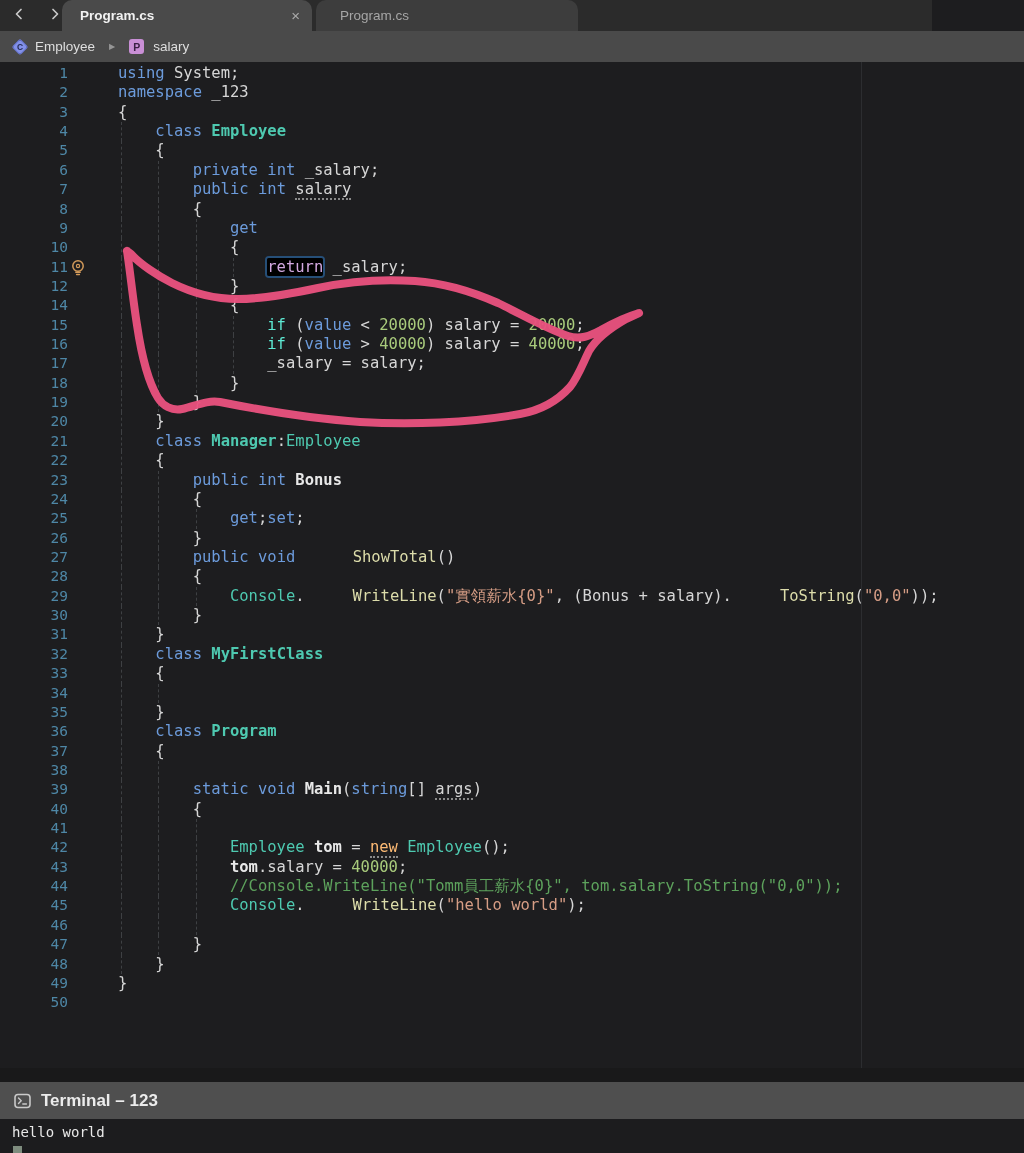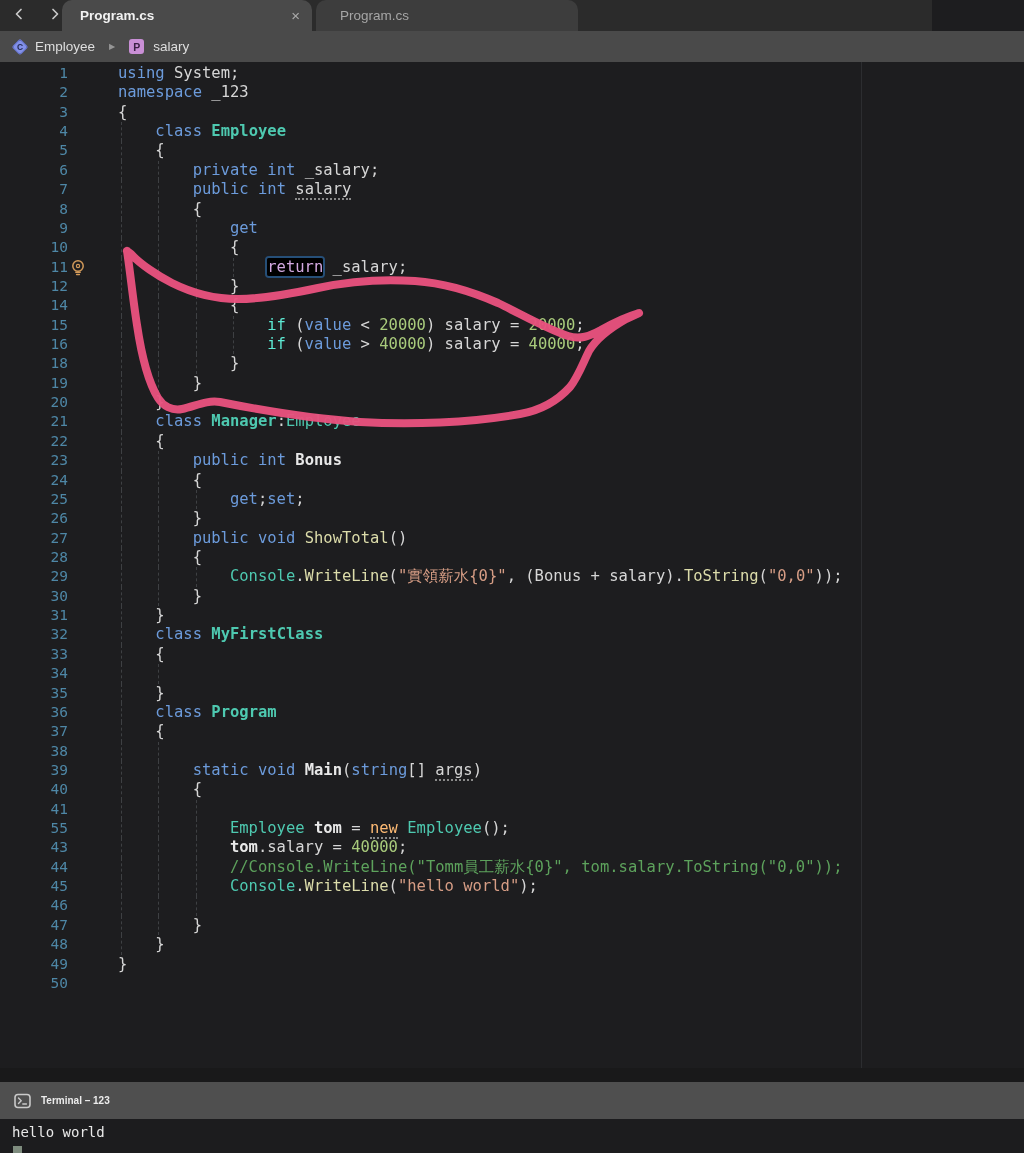--- a/index.html
+++ b/index.html
@@ -38,32 +38,32 @@
   .gd::before{content:'';position:absolute;left:3px;top:0;bottom:0;border-left:1px dashed #3e4043;}
   .tk-pl{color:#d6d6d6;}
   .tk-kw{color:#6c9bdb;}
   .tk-ctl{color:#5eead4;}
   .tk-ctlsel{color:#d2a8e0;background:#000000;box-shadow:0 0 0 2px #264f78;border-radius:2px;}
   .tk-cls{color:#4ec9b0;}
   .tk-clsb{color:#4ec9b0;font-weight:bold;}
   .tk-num{color:#a9cb7c;}
   .tk-str{color:#d69d85;}
   .tk-cmt{color:#5da25c;}
-  .tk-mth{color:#dcdcaa;}
+  .tk-mth{color:#dcdcaa;margin-left:48px;}
   .tk-bld{color:#e8e8e8;font-weight:bold;}
   .tk-wvy{color:#d6d6d6;border-bottom:2px dotted #8a8a8a;}
   .tk-kwy{color:#fdba74;border-bottom:2px dotted #8a8a8a;}
   .bulb{position:absolute;left:70px;top:259px;z-index:4;}
   
   .annot{position:absolute;left:0;top:0;width:1024px;height:1153px;pointer-events:none;z-index:5;}
   .annot path{fill:none;stroke:#e8517e;stroke-width:8;stroke-linecap:round;stroke-linejoin:round;opacity:0.96;}
   
   .termbar{position:absolute;left:0;top:1082px;width:1024px;height:37px;background:#4f4f4f;display:flex;align-items:center;z-index:3;}
   .termbar .ticon{margin-left:14px;display:flex;align-items:center;}
-  .term-title{color:#ececec;font-size:10px;font-weight:bold;margin-left:10px;}
+  .term-title{color:#ececec;font-size:17px;font-weight:bold;margin-left:10px;}
   .termbody{position:absolute;left:0;top:1119px;width:1024px;height:46px;background:#1c1c1e;}
   .term-out{position:absolute;left:12px;top:5px;color:#e8e8e8;font-family:"DejaVu Sans Mono",monospace;font-size:14px;}
   .term-cursor{position:absolute;left:13px;top:27px;width:9px;height:12px;background:#7e8c7e;}
 </style>
 </head>
 <body>
 
 <div class="tabbar">
   <div class="navbtns">
     <div class="navbtn">
@@ -116,20 +116,21 @@
       <div class="cl"><span class="ln">6</span><span class="ct"><span class="gd"></span><span class="gd"></span><span class="tk-kw">private</span><span class="tk-pl"> </span><span class="tk-kw">int</span><span class="tk-pl"> _salary;</span></span></div>
       <div class="cl"><span class="ln">7</span><span class="ct"><span class="gd"></span><span class="gd"></span><span class="tk-kw">public</span><span class="tk-pl"> </span><span class="tk-kw">int</span><span class="tk-pl"> </span><span class="tk-wvy">salary</span></span></div>
       <div class="cl"><span class="ln">8</span><span class="ct"><span class="gd"></span><span class="gd"></span><span class="tk-pl">{</span></span></div>
       <div class="cl"><span class="ln">9</span><span class="ct"><span class="gd"></span><span class="gd"></span><span class="gd"></span><span class="tk-kw">get</span></span></div>
       <div class="cl"><span class="ln">10</span><span class="ct"><span class="gd"></span><span class="gd"></span><span class="gd"></span><span class="tk-pl">{</span></span></div>
       <div class="cl"><span class="ln">11</span><span class="ct"><span class="gd"></span><span class="gd"></span><span class="gd"></span><span class="gd"></span><span class="tk-ctlsel">return</span><span class="tk-pl"> _salary;</span></span></div>
       <div class="cl"><span class="ln">12</span><span class="ct"><span class="gd"></span><span class="gd"></span><span class="gd"></span><span class="tk-pl">}</span></span></div>
       <div class="cl"><span class="ln">14</span><span class="ct"><span class="gd"></span><span class="gd"></span><span class="gd"></span><span class="tk-pl">{</span></span></div>
       <div class="cl"><span class="ln">15</span><span class="ct"><span class="gd"></span><span class="gd"></span><span class="gd"></span><span class="gd"></span><span class="tk-ctl">if</span><span class="tk-pl"> (</span><span class="tk-kw">value</span><span class="tk-pl"> &lt; </span><span class="tk-num">20000</span><span class="tk-pl">) salary = </span><span class="tk-num">20000</span><span class="tk-pl">;</span></span></div>
       <div class="cl"><span class="ln">16</span><span class="ct"><span class="gd"></span><span class="gd"></span><span class="gd"></span><span class="gd"></span><span class="tk-ctl">if</span><span class="tk-pl"> (</span><span class="tk-kw">value</span><span class="tk-pl"> &gt; </span><span class="tk-num">40000</span><span class="tk-pl">) salary = </span><span class="tk-num">40000</span><span class="tk-pl">;</span></span></div>
+      <div class="cl"><span class="ln">17</span><span class="ct"><span class="gd"></span><span class="gd"></span><span class="gd"></span><span class="gd"></span><span class="tk-pl">_salary = salary;</span></span></div>
       <div class="cl"><span class="ln">18</span><span class="ct"><span class="gd"></span><span class="gd"></span><span class="gd"></span><span class="tk-pl">}</span></span></div>
       <div class="cl"><span class="ln">19</span><span class="ct"><span class="gd"></span><span class="gd"></span><span class="tk-pl">}</span></span></div>
       <div class="cl"><span class="ln">20</span><span class="ct"><span class="gd"></span><span class="tk-pl">}</span></span></div>
       <div class="cl"><span class="ln">21</span><span class="ct"><span class="gd"></span><span class="tk-kw">class</span><span class="tk-pl"> </span><span class="tk-clsb">Manager</span><span class="tk-pl">:</span><span class="tk-cls">Employee</span></span></div>
       <div class="cl"><span class="ln">22</span><span class="ct"><span class="gd"></span><span class="tk-pl">{</span></span></div>
       <div class="cl"><span class="ln">23</span><span class="ct"><span class="gd"></span><span class="gd"></span><span class="tk-kw">public</span><span class="tk-pl"> </span><span class="tk-kw">int</span><span class="tk-pl"> </span><span class="tk-bld">Bonus</span></span></div>
       <div class="cl"><span class="ln">24</span><span class="ct"><span class="gd"></span><span class="gd"></span><span class="tk-pl">{</span></span></div>
       <div class="cl"><span class="ln">25</span><span class="ct"><span class="gd"></span><span class="gd"></span><span class="gd"></span><span class="tk-kw">get</span><span class="tk-pl">;</span><span class="tk-kw">set</span><span class="tk-pl">;</span></span></div>
       <div class="cl"><span class="ln">26</span><span class="ct"><span class="gd"></span><span class="gd"></span><span class="tk-pl">}</span></span></div>
       <div class="cl"><span class="ln">27</span><span class="ct"><span class="gd"></span><span class="gd"></span><span class="tk-kw">public</span><span class="tk-pl"> </span><span class="tk-kw">void</span><span class="tk-pl"> </span><span class="tk-mth">ShowTotal</span><span class="tk-pl">()</span></span></div>
@@ -140,21 +141,21 @@
       <div class="cl"><span class="ln">32</span><span class="ct"><span class="gd"></span><span class="tk-kw">class</span><span class="tk-pl"> </span><span class="tk-clsb">MyFirstClass</span></span></div>
       <div class="cl"><span class="ln">33</span><span class="ct"><span class="gd"></span><span class="tk-pl">{</span></span></div>
       <div class="cl"><span class="ln">34</span><span class="ct"><span class="gd"></span><span class="gd"></span></span></div>
       <div class="cl"><span class="ln">35</span><span class="ct"><span class="gd"></span><span class="tk-pl">}</span></span></div>
       <div class="cl"><span class="ln">36</span><span class="ct"><span class="gd"></span><span class="tk-kw">class</span><span class="tk-pl"> </span><span class="tk-clsb">Program</span></span></div>
       <div class="cl"><span class="ln">37</span><span class="ct"><span class="gd"></span><span class="tk-pl">{</span></span></div>
       <div class="cl"><span class="ln">38</span><span class="ct"><span class="gd"></span><span class="gd"></span></span></div>
       <div class="cl"><span class="ln">39</span><span class="ct"><span class="gd"></span><span class="gd"></span><span class="tk-kw">static</span><span class="tk-pl"> </span><span class="tk-kw">void</span><span class="tk-pl"> </span><span class="tk-bld">Main</span><span class="tk-pl">(</span><span class="tk-kw">string</span><span class="tk-pl">[] </span><span class="tk-wvy">args</span><span class="tk-pl">)</span></span></div>
       <div class="cl"><span class="ln">40</span><span class="ct"><span class="gd"></span><span class="gd"></span><span class="tk-pl">{</span></span></div>
       <div class="cl"><span class="ln">41</span><span class="ct"><span class="gd"></span><span class="gd"></span><span class="gd"></span></span></div>
-      <div class="cl"><span class="ln">55</span><span class="ct"><span class="gd"></span><span class="gd"></span><span class="gd"></span><span class="tk-cls">Employee</span><span class="tk-pl"> </span><span class="tk-bld">tom</span><span class="tk-pl"> = </span><span class="tk-kwy">new</span><span class="tk-pl"> </span><span class="tk-cls">Employee</span><span class="tk-pl">();</span></span></div>
+      <div class="cl"><span class="ln">42</span><span class="ct"><span class="gd"></span><span class="gd"></span><span class="gd"></span><span class="tk-cls">Employee</span><span class="tk-pl"> </span><span class="tk-bld">tom</span><span class="tk-pl"> = </span><span class="tk-kwy">new</span><span class="tk-pl"> </span><span class="tk-cls">Employee</span><span class="tk-pl">();</span></span></div>
       <div class="cl"><span class="ln">43</span><span class="ct"><span class="gd"></span><span class="gd"></span><span class="gd"></span><span class="tk-bld">tom</span><span class="tk-pl">.salary = </span><span class="tk-num">40000</span><span class="tk-pl">;</span></span></div>
       <div class="cl"><span class="ln">44</span><span class="ct"><span class="gd"></span><span class="gd"></span><span class="gd"></span><span class="tk-cmt">//Console.WriteLine("Tomm員工薪水{0}", tom.salary.ToString("0,0"));</span></span></div>
       <div class="cl"><span class="ln">45</span><span class="ct"><span class="gd"></span><span class="gd"></span><span class="gd"></span><span class="tk-cls">Console</span><span class="tk-pl">.</span><span class="tk-mth">WriteLine</span><span class="tk-pl">(</span><span class="tk-str">"hello world"</span><span class="tk-pl">);</span></span></div>
       <div class="cl"><span class="ln">46</span><span class="ct"><span class="gd"></span><span class="gd"></span><span class="gd"></span></span></div>
       <div class="cl"><span class="ln">47</span><span class="ct"><span class="gd"></span><span class="gd"></span><span class="tk-pl">}</span></span></div>
       <div class="cl"><span class="ln">48</span><span class="ct"><span class="gd"></span><span class="tk-pl">}</span></span></div>
       <div class="cl"><span class="ln">49</span><span class="ct"><span class="tk-pl">}</span></span></div>
       <div class="cl"><span class="ln">50</span><span class="ct"></span></div>
     </div>
 </div>

